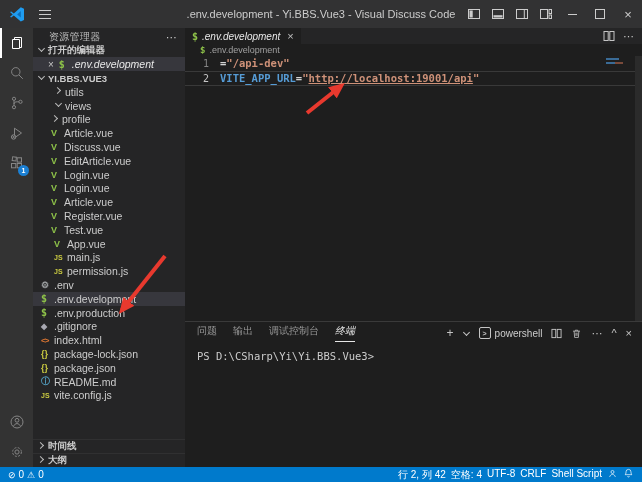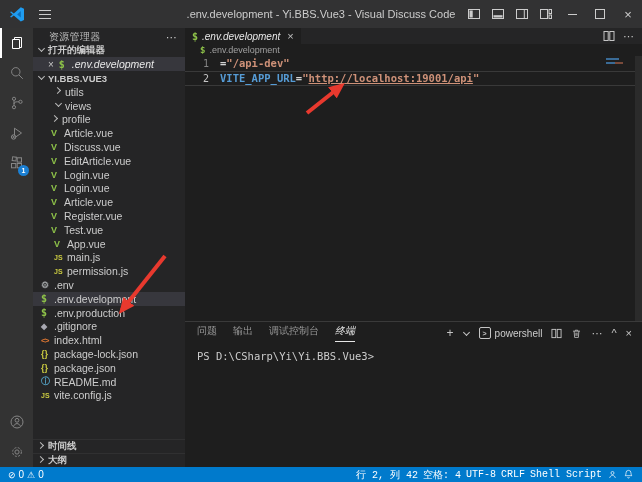--- a/index.html
+++ b/index.html
@@ -89,21 +89,21 @@
   .ps-badge{width:10px;height:10px;border:1px solid #c5c5c5;border-radius:2px;display:inline-flex;align-items:center;justify-content:center;
             font-size:7px;font-weight:bold;color:#c5c5c5;}
   .ps-label{font-size:10px;color:#cccccc;margin-left:-5px;}
   .caret-down{display:inline-block;width:7px;height:7px;position:relative;}
   .caret-down::before{content:"";position:absolute;left:1px;top:0;width:4px;height:4px;border-right:1px solid #c5c5c5;border-bottom:1px solid #c5c5c5;transform:rotate(45deg);}
   .term{flex:1;font-family:"DejaVu Sans Mono",monospace;font-size:10.5px;color:#cccccc;padding:6px 0 0 12px;}
   
   .statusbar{position:absolute;left:0;right:0;bottom:0;height:15px;background:#007acc;color:#ffffff;
              display:flex;align-items:center;font-size:10px;padding:0 8px;gap:10px;}
   .st-group{display:flex;align-items:center;gap:3px;}
-  .st-right{margin-left:auto;display:flex;align-items:center;gap:5px;font-family:Liberation Mono, monospace;}
+  .st-right{margin-left:auto;display:flex;gap:5px;}
   .st-ic{font-size:9px;}
   
   .overlay{position:absolute;left:0;top:0;width:642px;height:482px;pointer-events:none;z-index:50;}
   svg{display:block;}
 </style>
 </head>
 <body>
 
 <div class="app">
 

